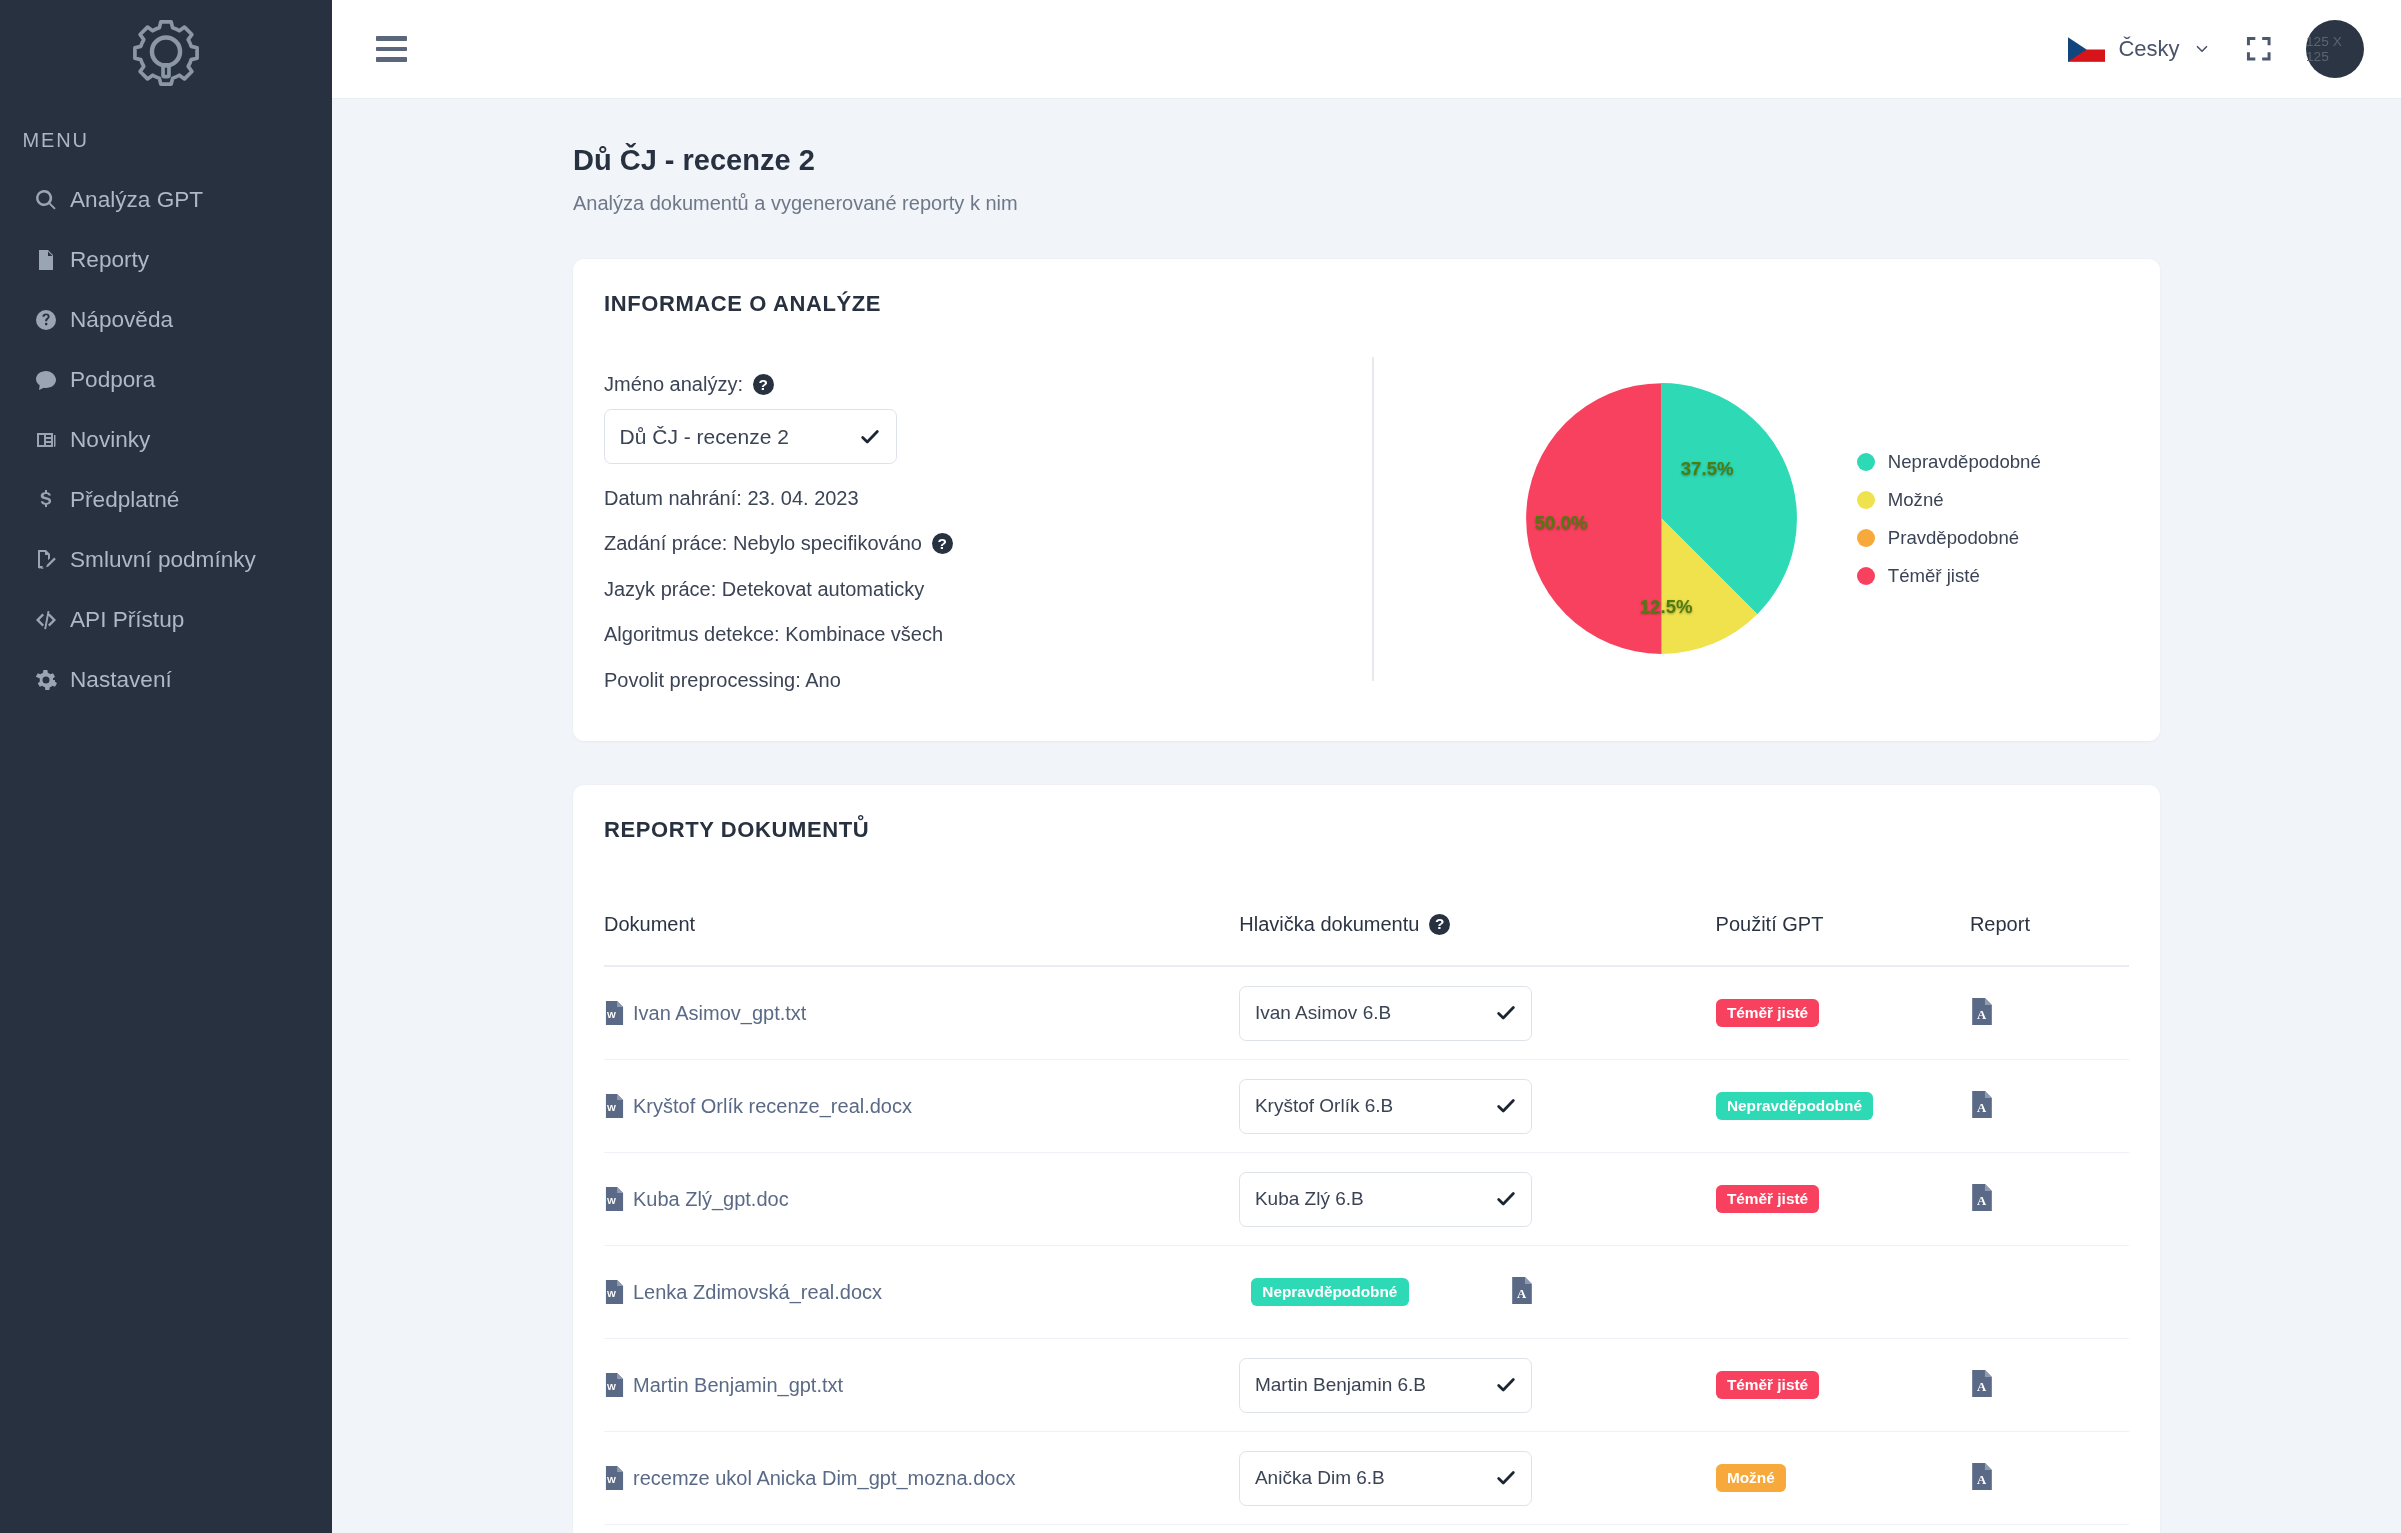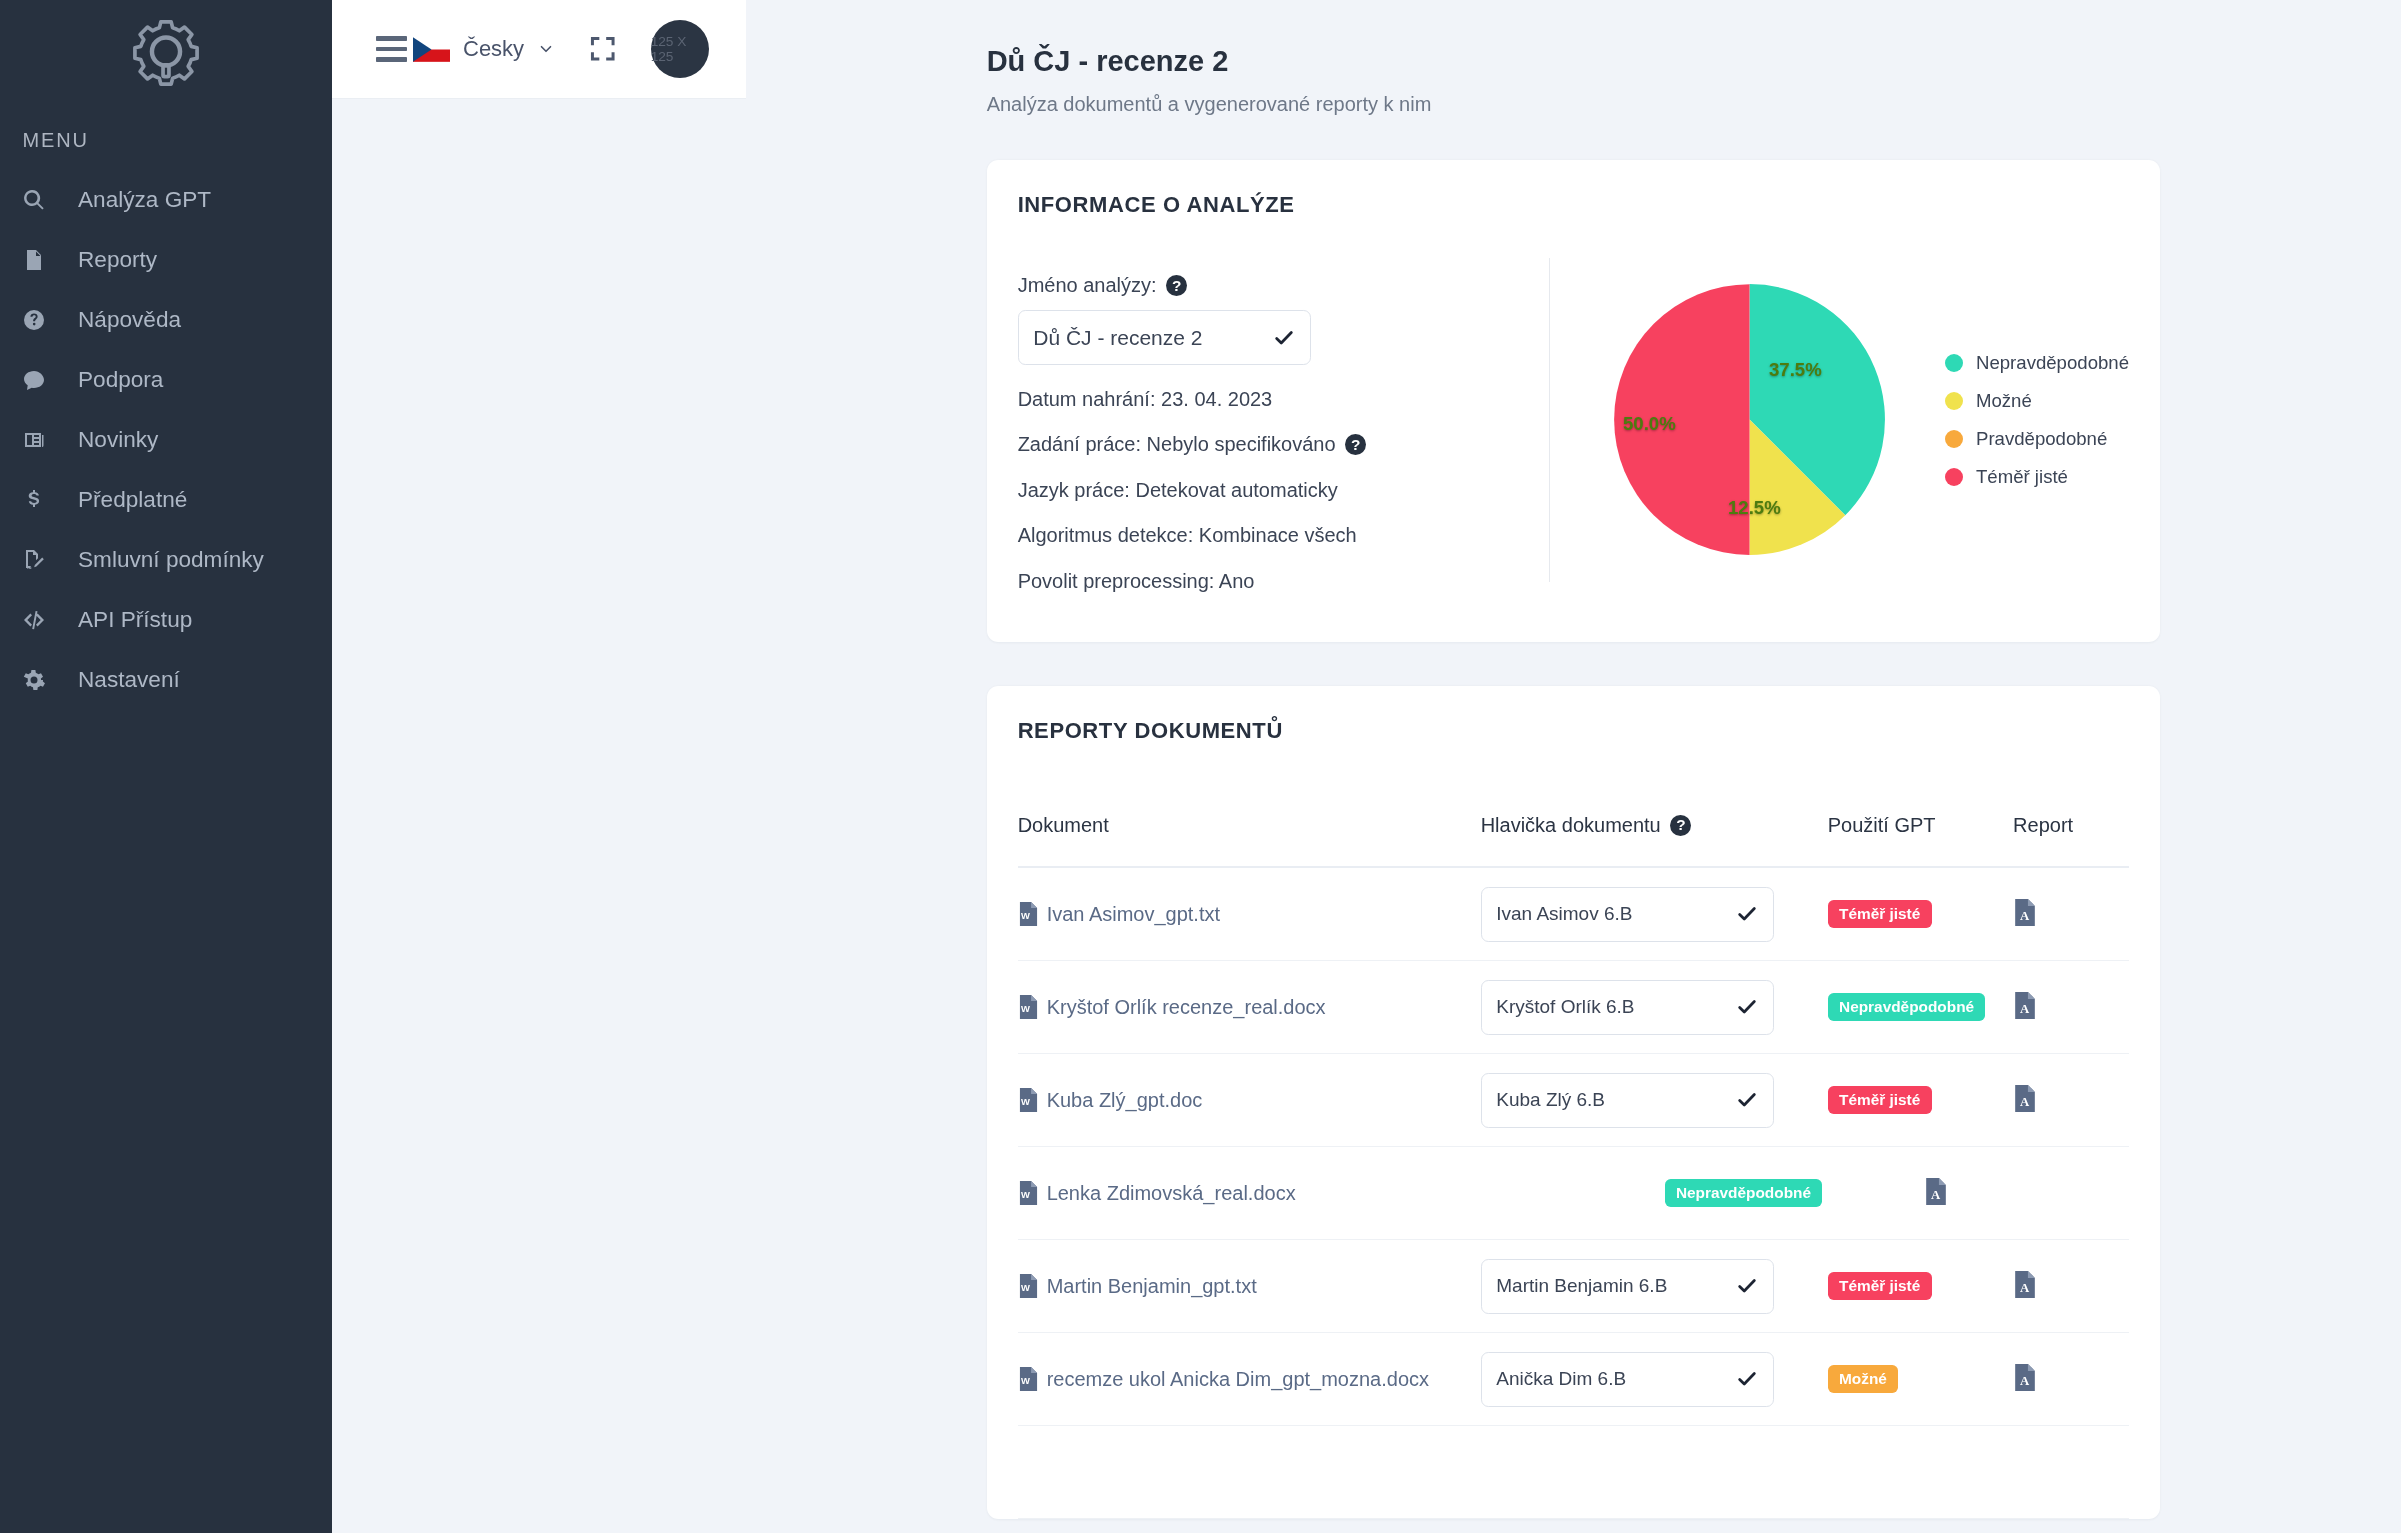--- a/index.html
+++ b/index.html
@@ -17,30 +17,30 @@
     background: #27313f;
     display: flex; flex-direction: column;
   }
   .logo-wrap { height: 105px; display: flex; align-items: center; justify-content: center; }
   .logo-wrap svg { width: 74px; height: 74px; }
   .menu-label {
     color: #aeb6c2; font-size: 20px; letter-spacing: 1.8px;
     padding: 24px 0 18px 22.6px; font-weight: 400;
   }
   .nav-item {
-    display: flex; align-items: center; gap: 29px;
-    padding: 17px 0 17px 18px; cursor: pointer;
+    display: flex; align-items: center; gap: 9px;
+    padding: 17px 0 17px 30px; cursor: pointer;
     color: #aeb8c6;
   }
   .nav-icon { width: 31px; display: flex; align-items: center; justify-content: center; }
   .nav-icon svg { width: 24px; height: 24px; fill: #9aa5b4; }
   .nav-text { font-size: 22.6px; color: #aeb8c6; white-space: nowrap; }
 
   
-  .main { flex: 1; display: flex; flex-direction: row; min-width: 0; }
+  .main { flex: 1; display: flex; flex-direction: column; min-width: 0; }
   .topbar {
     height: 99px; background: #ffffff; display: flex; align-items: center;
     padding: 0 37px; border-bottom: 0.8px solid #eaeef3;
   }
   .hamburger { display: flex; flex-direction: column; gap: 5.7px; cursor: pointer; padding: 6.5px; }
   .hamburger span { display:block; width: 31px; height: 4.9px; background: #5a6679; border-radius: 0.8px; }
   .topbar-right { margin-left: auto; display: flex; align-items: center; gap: 34px; }
   .lang { display: flex; align-items: center; gap: 13px; cursor: pointer; }
   .flag { width: 37px; height: 25px; position: relative; overflow: hidden; display:block; }
   .lang-text { font-size: 22px; color: #49536a; }

